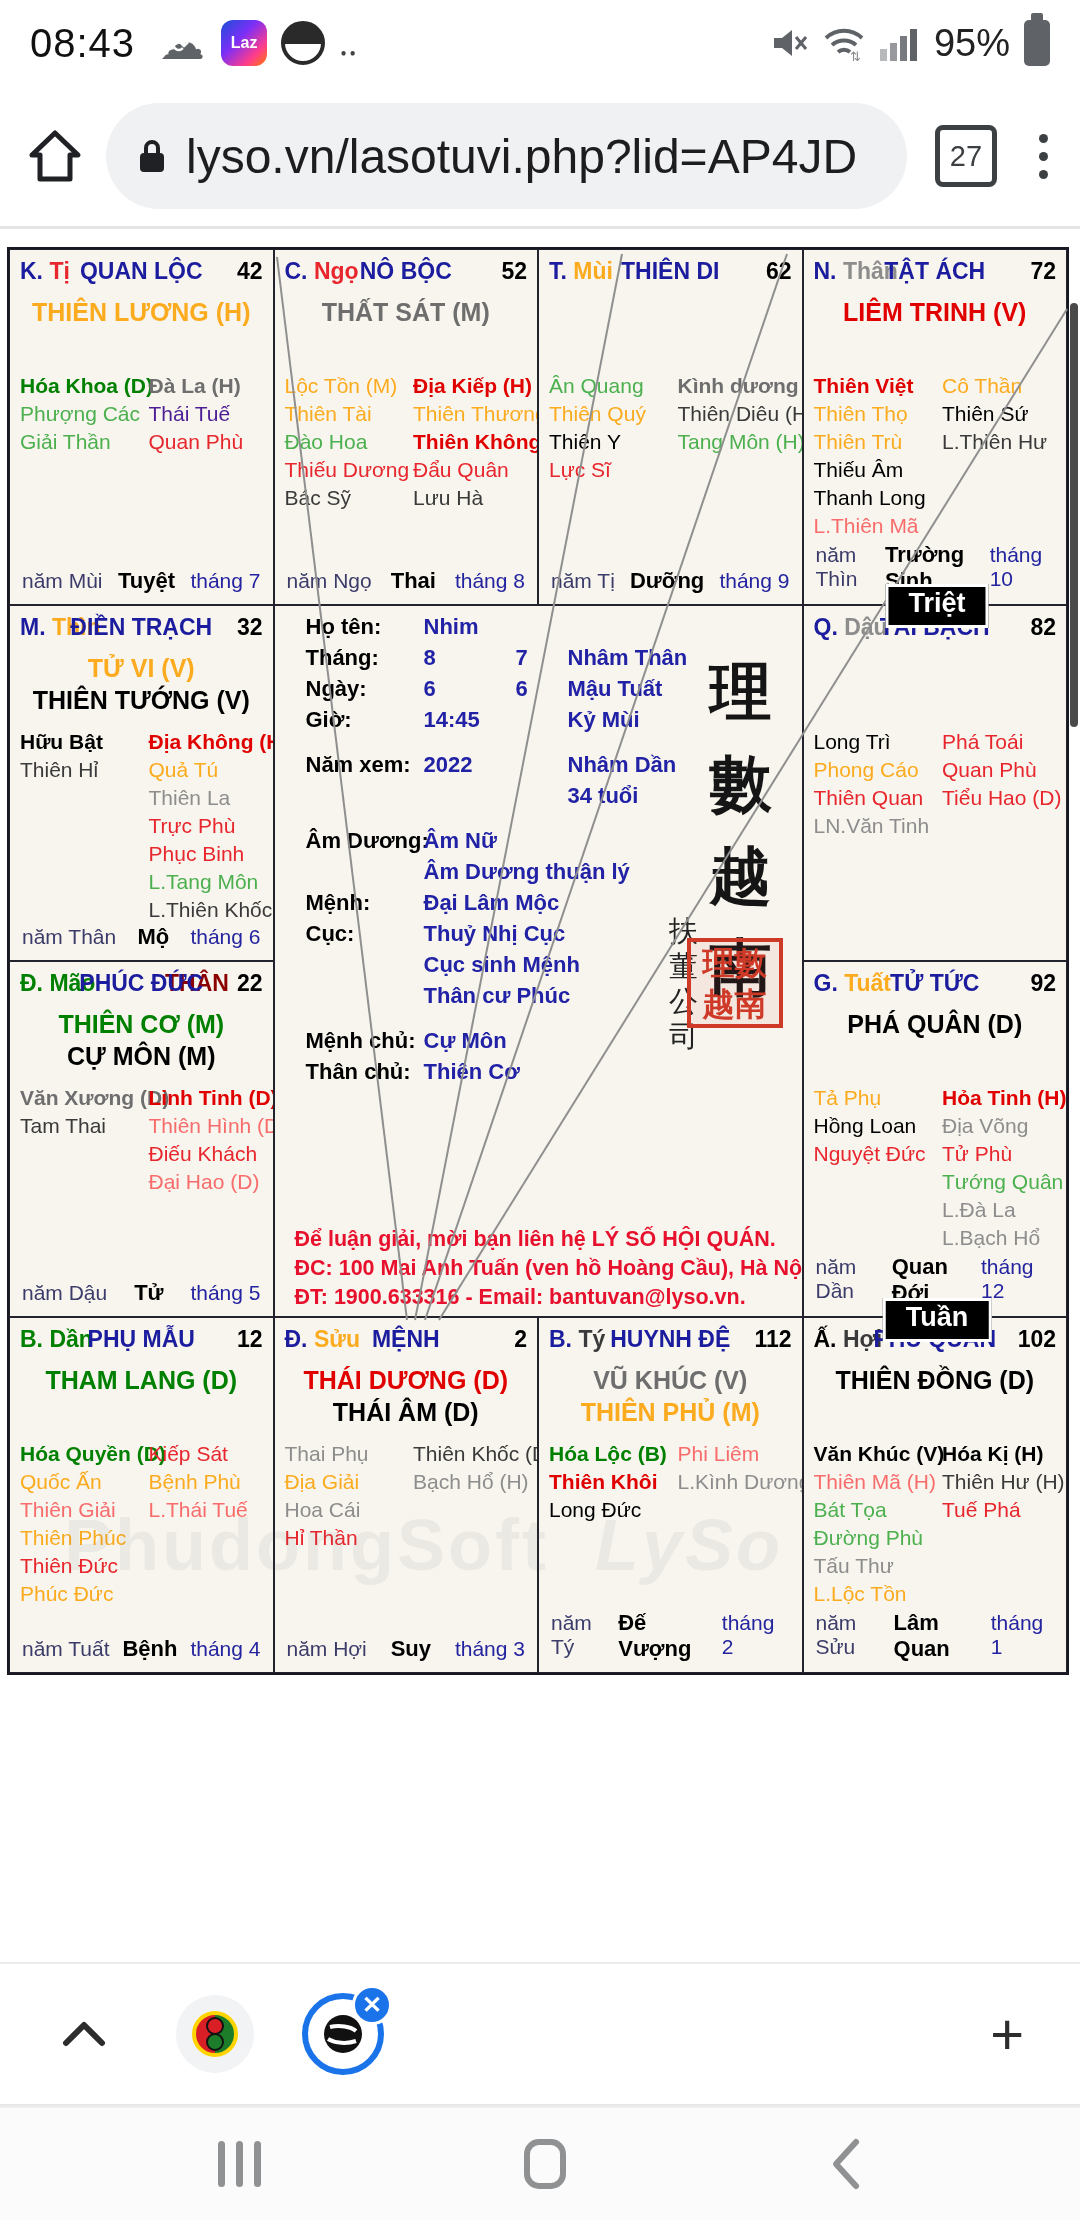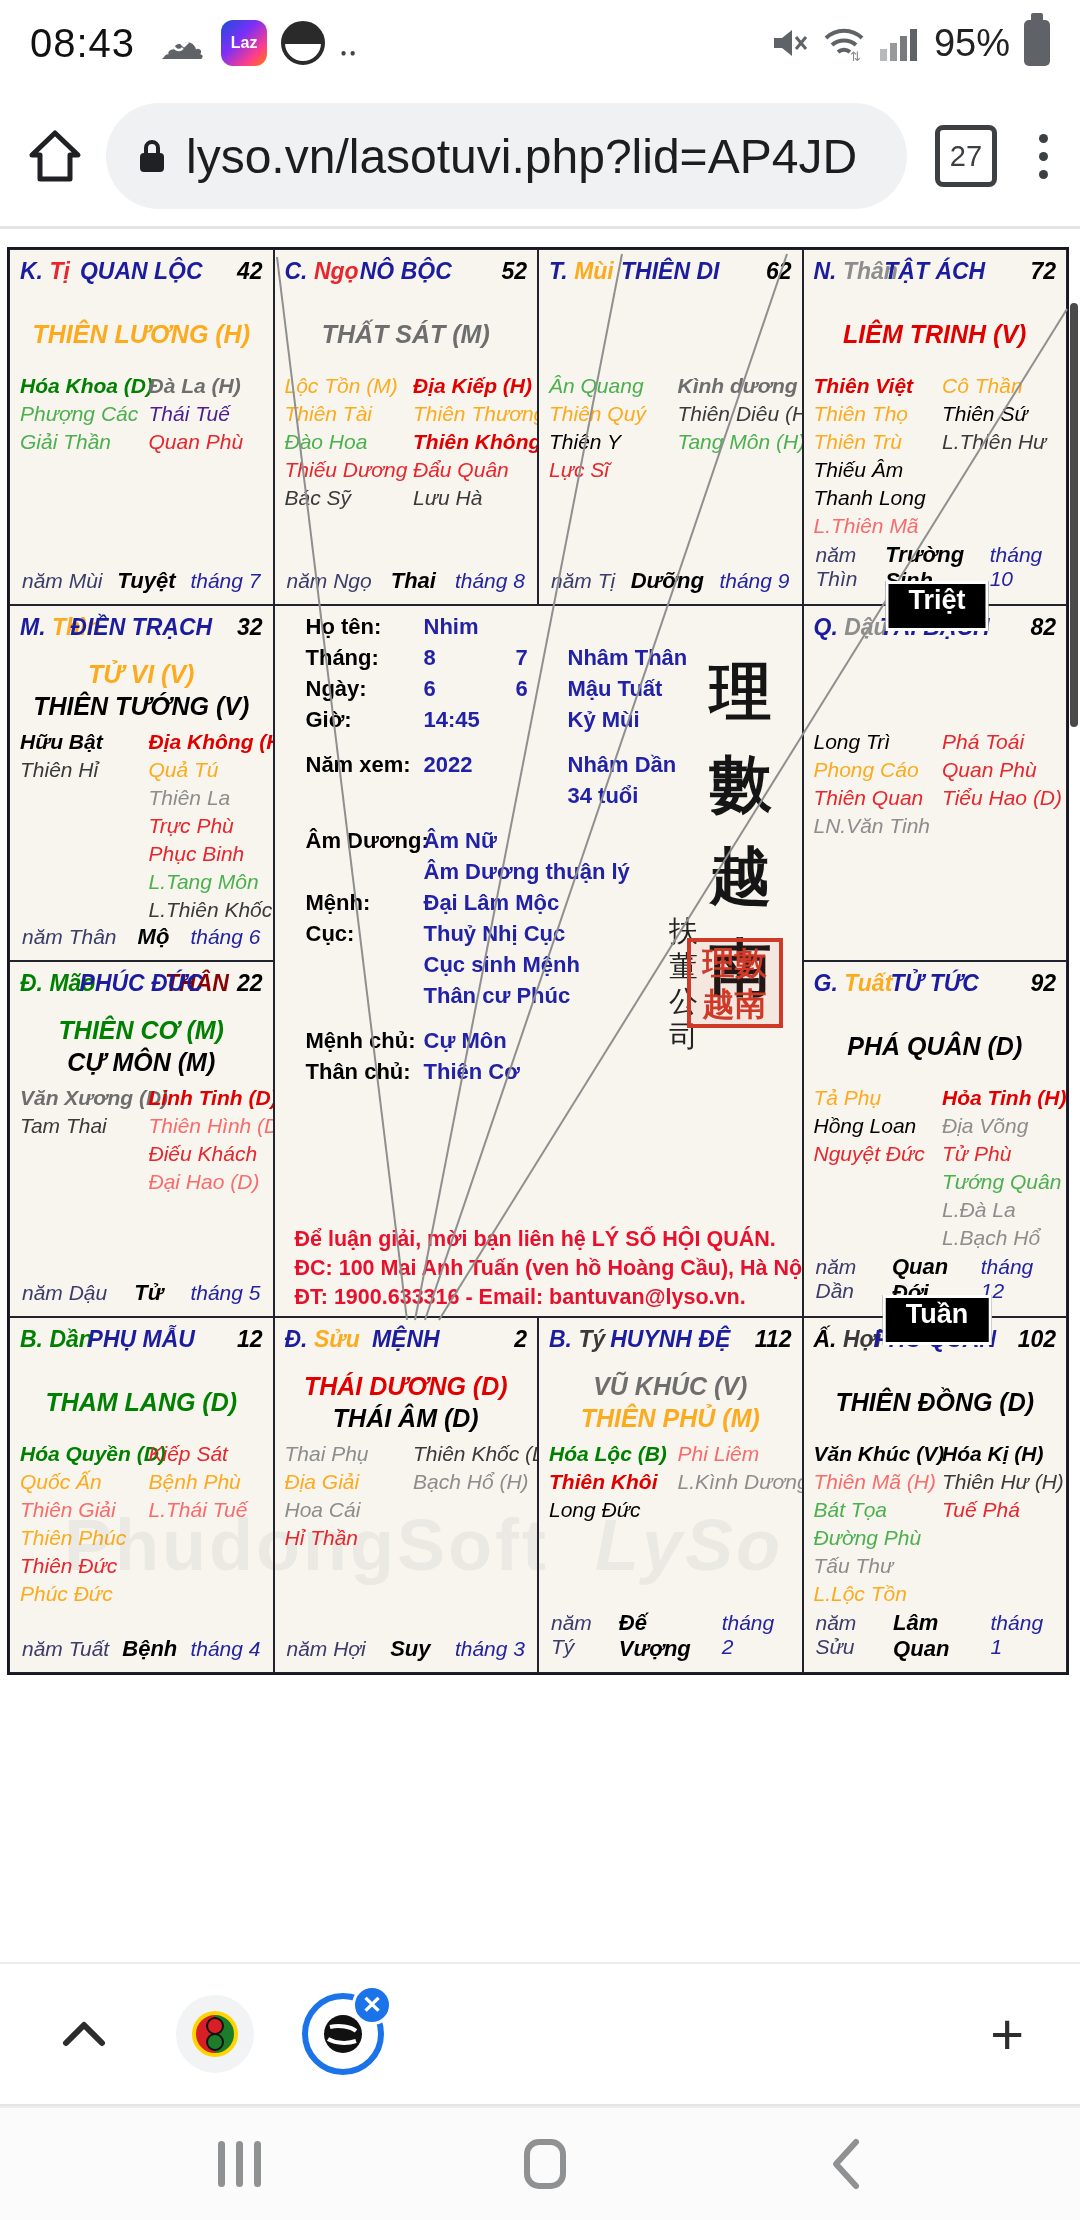--- a/index.html
+++ b/index.html
@@ -24,27 +24,27 @@
   .browserbar { position:absolute; top:86px; left:0; right:0; height:140px; background:#fff; display:flex; align-items:center; padding:0 26px; }
   .url-pill { flex:1; height:106px; background:#f0f1f3; border-radius:53px; display:flex; align-items:center; padding:0 32px; margin:0 28px 0 22px; overflow:hidden; }
   .url-text { font-size:48px; color:#1d1d1f; white-space:nowrap; overflow:hidden; margin-left:20px; }
   .tabcount { width:62px; height:62px; border:5px solid #3c4043; border-radius:8px; display:flex; align-items:center; justify-content:center; font-size:29px; font-weight:normal; color:#3c4043; }
   .menu-dots { display:flex; flex-direction:column; gap:9px; margin-left:36px; padding:6px; }
   .menu-dots i { width:9px; height:9px; border-radius:50%; background:#3c4043; }
   .chrome-divider { position:absolute; top:226px; left:0; right:0; height:3px; background:#e4e4e4; }
 
   
   .gridwrap { position:absolute; left:7px; top:247px; width:1062px; height:1428px; border:2px solid #181824; display:grid; grid-template-columns:repeat(4,1fr); grid-template-rows:repeat(4,1fr); background:#fff; }
-  .cell { border:1px solid #23232e; background:#f7f5ee; position:relative; padding:8px 10px 24px; overflow:hidden;font-style:italic; }
+  .cell { border:1px solid #23232e; background:#f7f5ee; position:relative; padding:8px 10px 24px; overflow:hidden; }
   .cell-header { display:flex; align-items:baseline; font-weight:bold; font-size:23px; position:relative; height:32px; white-space:nowrap; }
   .palace-name { position:absolute; left:50%; transform:translateX(-50%); color:#1c1c9e; }
   .palace2 { margin-left:auto; color:#8b0000; padding-right:8px; }
   .cell-num { color:#000; }
   .cell-num.solo { margin-left:auto; }
-  .mains { margin-top:6px; height:76px; display:flex; flex-direction:column; justify-content:center; text-align:center; font-weight:bold; font-size:25px; line-height:32px; }
+  .mains { margin-top:6px; height:76px; display:flex; flex-direction:column; text-align:center; font-weight:bold; font-size:25px; line-height:32px; }
   .starcols { display:flex; font-size:21px; line-height:28px; }
   .colL { width:53%; } .colR { width:47%; }
   .star { white-space:nowrap; }
   .star.b { font-weight:bold; }
   .cell-footer { position:absolute; left:12px; right:12px; bottom:10px; display:flex; justify-content:space-between; align-items:baseline; font-size:21px; }
   .f-year { color:#3c3c6a; }
   .f-stage { color:#000; font-weight:bold; font-size:22px; }
   .f-month { color:#2424a0; }
 
   
@@ -53,21 +53,21 @@
   .info-row.gap { margin-top:14px; }
   .i-label { color:#000; }
   .i-v { color:#2222a6; }
   .contact { position:absolute; left:20px; right:4px; bottom:4px; color:#e8112d; font-weight:bold; font-size:21.5px; line-height:29px; white-space:nowrap; }
   .calli { position:absolute; left:428px; top:40px; width:76px; text-align:center; font-size:62px; line-height:92px; color:#151515; font-weight:bold; font-family:"DejaVu Serif", serif; }
   .company-col { position:absolute; left:391px; top:308px; width:36px; text-align:center; font-size:29px; line-height:35px; color:#222; font-family:"DejaVu Serif", serif; }
   .seal { position:absolute; left:412px; top:332px; width:96px; height:90px; border:4px solid #cf3a28; background:rgba(207,58,40,.07); color:#cf3a28; font-family:"DejaVu Serif", serif; font-weight:bold; font-size:32px; line-height:40px; display:flex; flex-wrap:wrap; align-items:center; justify-content:center; z-index:2; }
   .seal span { width:100%; text-align:center; }
 
   .lines-svg { position:absolute; inset:0; pointer-events:none; z-index:5; }
-  .badge { position:absolute; transform:translate(-50%,-50%); background:#000; color:#fff; font-weight:bold; font-size:27px; padding:1px 20px 12px; border:3px solid #fff; z-index:6; white-space:nowrap; }
+  .badge { position:absolute; transform:translate(-50%,-50%); background:#000; color:#fff; font-weight:bold; font-size:27px; padding:1px 20px 6px; border:3px solid #fff; z-index:6; white-space:nowrap; }
   .badge.b0 { left:928px; top:357px; }
   .badge.b1 { left:928px; top:1071px; }
   .wm { position:absolute; font-size:72px; font-weight:bold; color:rgba(90,90,90,0.07); letter-spacing:3px; z-index:4; }
   .wm0 { left:55px; top:1255px; }
   .wm1 { left:586px; top:1255px; font-style:italic; }
 
   .scrollbar { position:absolute; right:2px; top:303px; width:8px; height:424px; background:#4a4a4a; border-radius:4px; z-index:9; }
 
   
   .tabstrip { position:absolute; left:0; right:0; top:1962px; height:144px; background:#fff; border-top:2px solid #ececec; border-bottom:2px solid #e6e6e6; display:flex; align-items:center; }

